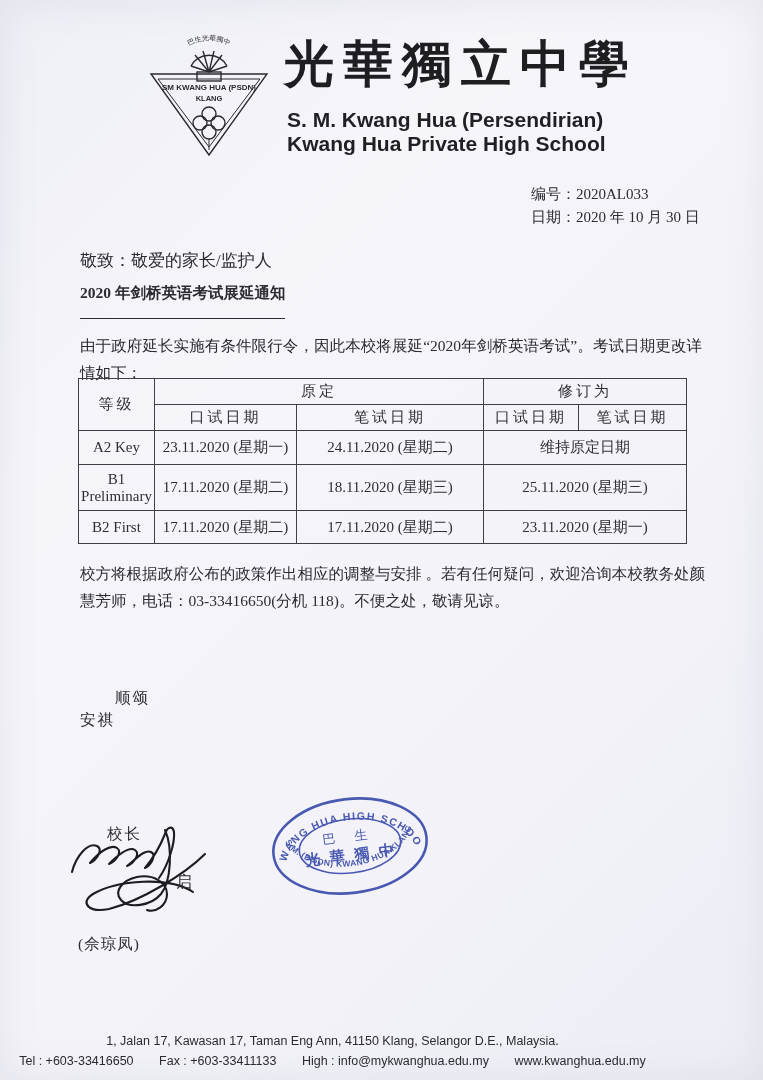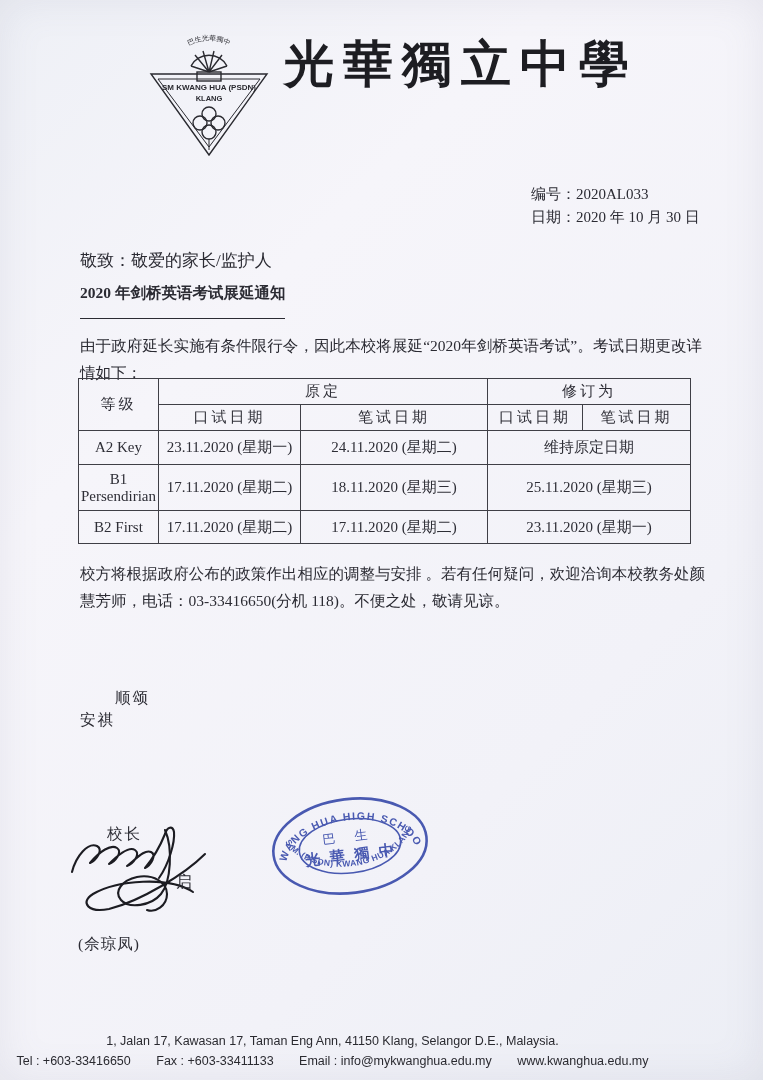--- a/index.html
+++ b/index.html
@@ -84,20 +84,24 @@
       </g>
       <text font-family="Liberation Sans, sans-serif" font-size="7" fill="#2a2a30">
         <textPath href="#logoArc" startOffset="50%" text-anchor="middle">巴生光華獨中</textPath>
       </text>
       <text x="63" y="66" text-anchor="middle" font-family="Liberation Sans, sans-serif" font-size="8" font-weight="bold" fill="#2a2a30">SM KWANG HUA (PSDN)</text>
       <text x="63" y="77" text-anchor="middle" font-family="Liberation Sans, sans-serif" font-size="7.5" font-weight="bold" fill="#2a2a30">KLANG</text>
     </svg>
   </div>
 
   <div class="abs zh-title">光華獨立中學</div>
+  <div class="abs en-title">
+    <div>S. M. Kwang Hua (Persendirian)</div>
+    <div>Kwang Hua Private High School</div>
+  </div>
 
   <div class="abs meta">
     <div><span>编号：</span><span>2020AL033</span></div>
     <div><span>日期：</span><span>2020 年 10 月 30 日</span></div>
   </div>
 
   <div class="abs salutation">敬致：敬爱的家长/监护人</div>
   <div class="abs subject">2020 年剑桥英语考试展延通知</div>
   <div class="abs para">由于政府延长实施有条件限行令，因此本校将展延“2020年剑桥英语考试”。考试日期更改详情如下：</div>
 
@@ -123,21 +127,21 @@
       </tr>
     </thead>
     <tbody>
       <tr class="r-a2">
         <td>A2 Key</td>
         <td>23.11.2020 (星期一)</td>
         <td>24.11.2020 (星期二)</td>
         <td colspan="2">维持原定日期</td>
       </tr>
       <tr class="r-b1">
-        <td>B1 Persendirian</td>
+        <td>B1 Preliminary</td>
         <td>17.11.2020 (星期二)</td>
         <td>18.11.2020 (星期三)</td>
         <td colspan="2">25.11.2020 (星期三)</td>
       </tr>
       <tr class="r-b2">
         <td>B2 First</td>
         <td>17.11.2020 (星期二)</td>
         <td>17.11.2020 (星期二)</td>
         <td colspan="2">23.11.2020 (星期一)</td>
       </tr>
@@ -179,18 +183,18 @@
       <text x="82" y="47" text-anchor="middle" font-size="13" fill="#3b4dab" letter-spacing="8">巴 生</text>
       <text x="82" y="66" text-anchor="middle" font-size="15" font-weight="bold" fill="#3b4dab" letter-spacing="3">光 華 獨 中</text>
     </svg>
   </div>
 
   <div class="abs footer">
     <div>1, Jalan 17, Kawasan 17, Taman Eng Ann, 41150 Klang, Selangor D.E., Malaysia.</div>
     <div>
       <span class="seg">Tel : +603-33416650</span>
       <span class="seg">Fax : +603-33411133</span>
-      <span class="seg">Email : info@mykwanghua.edu.my</span>
+      <span class="seg">High : info@mykwanghua.edu.my</span>
       <span class="seg">www.kwanghua.edu.my</span>
     </div>
   </div>
 
 </div>
 
 </body></html>

